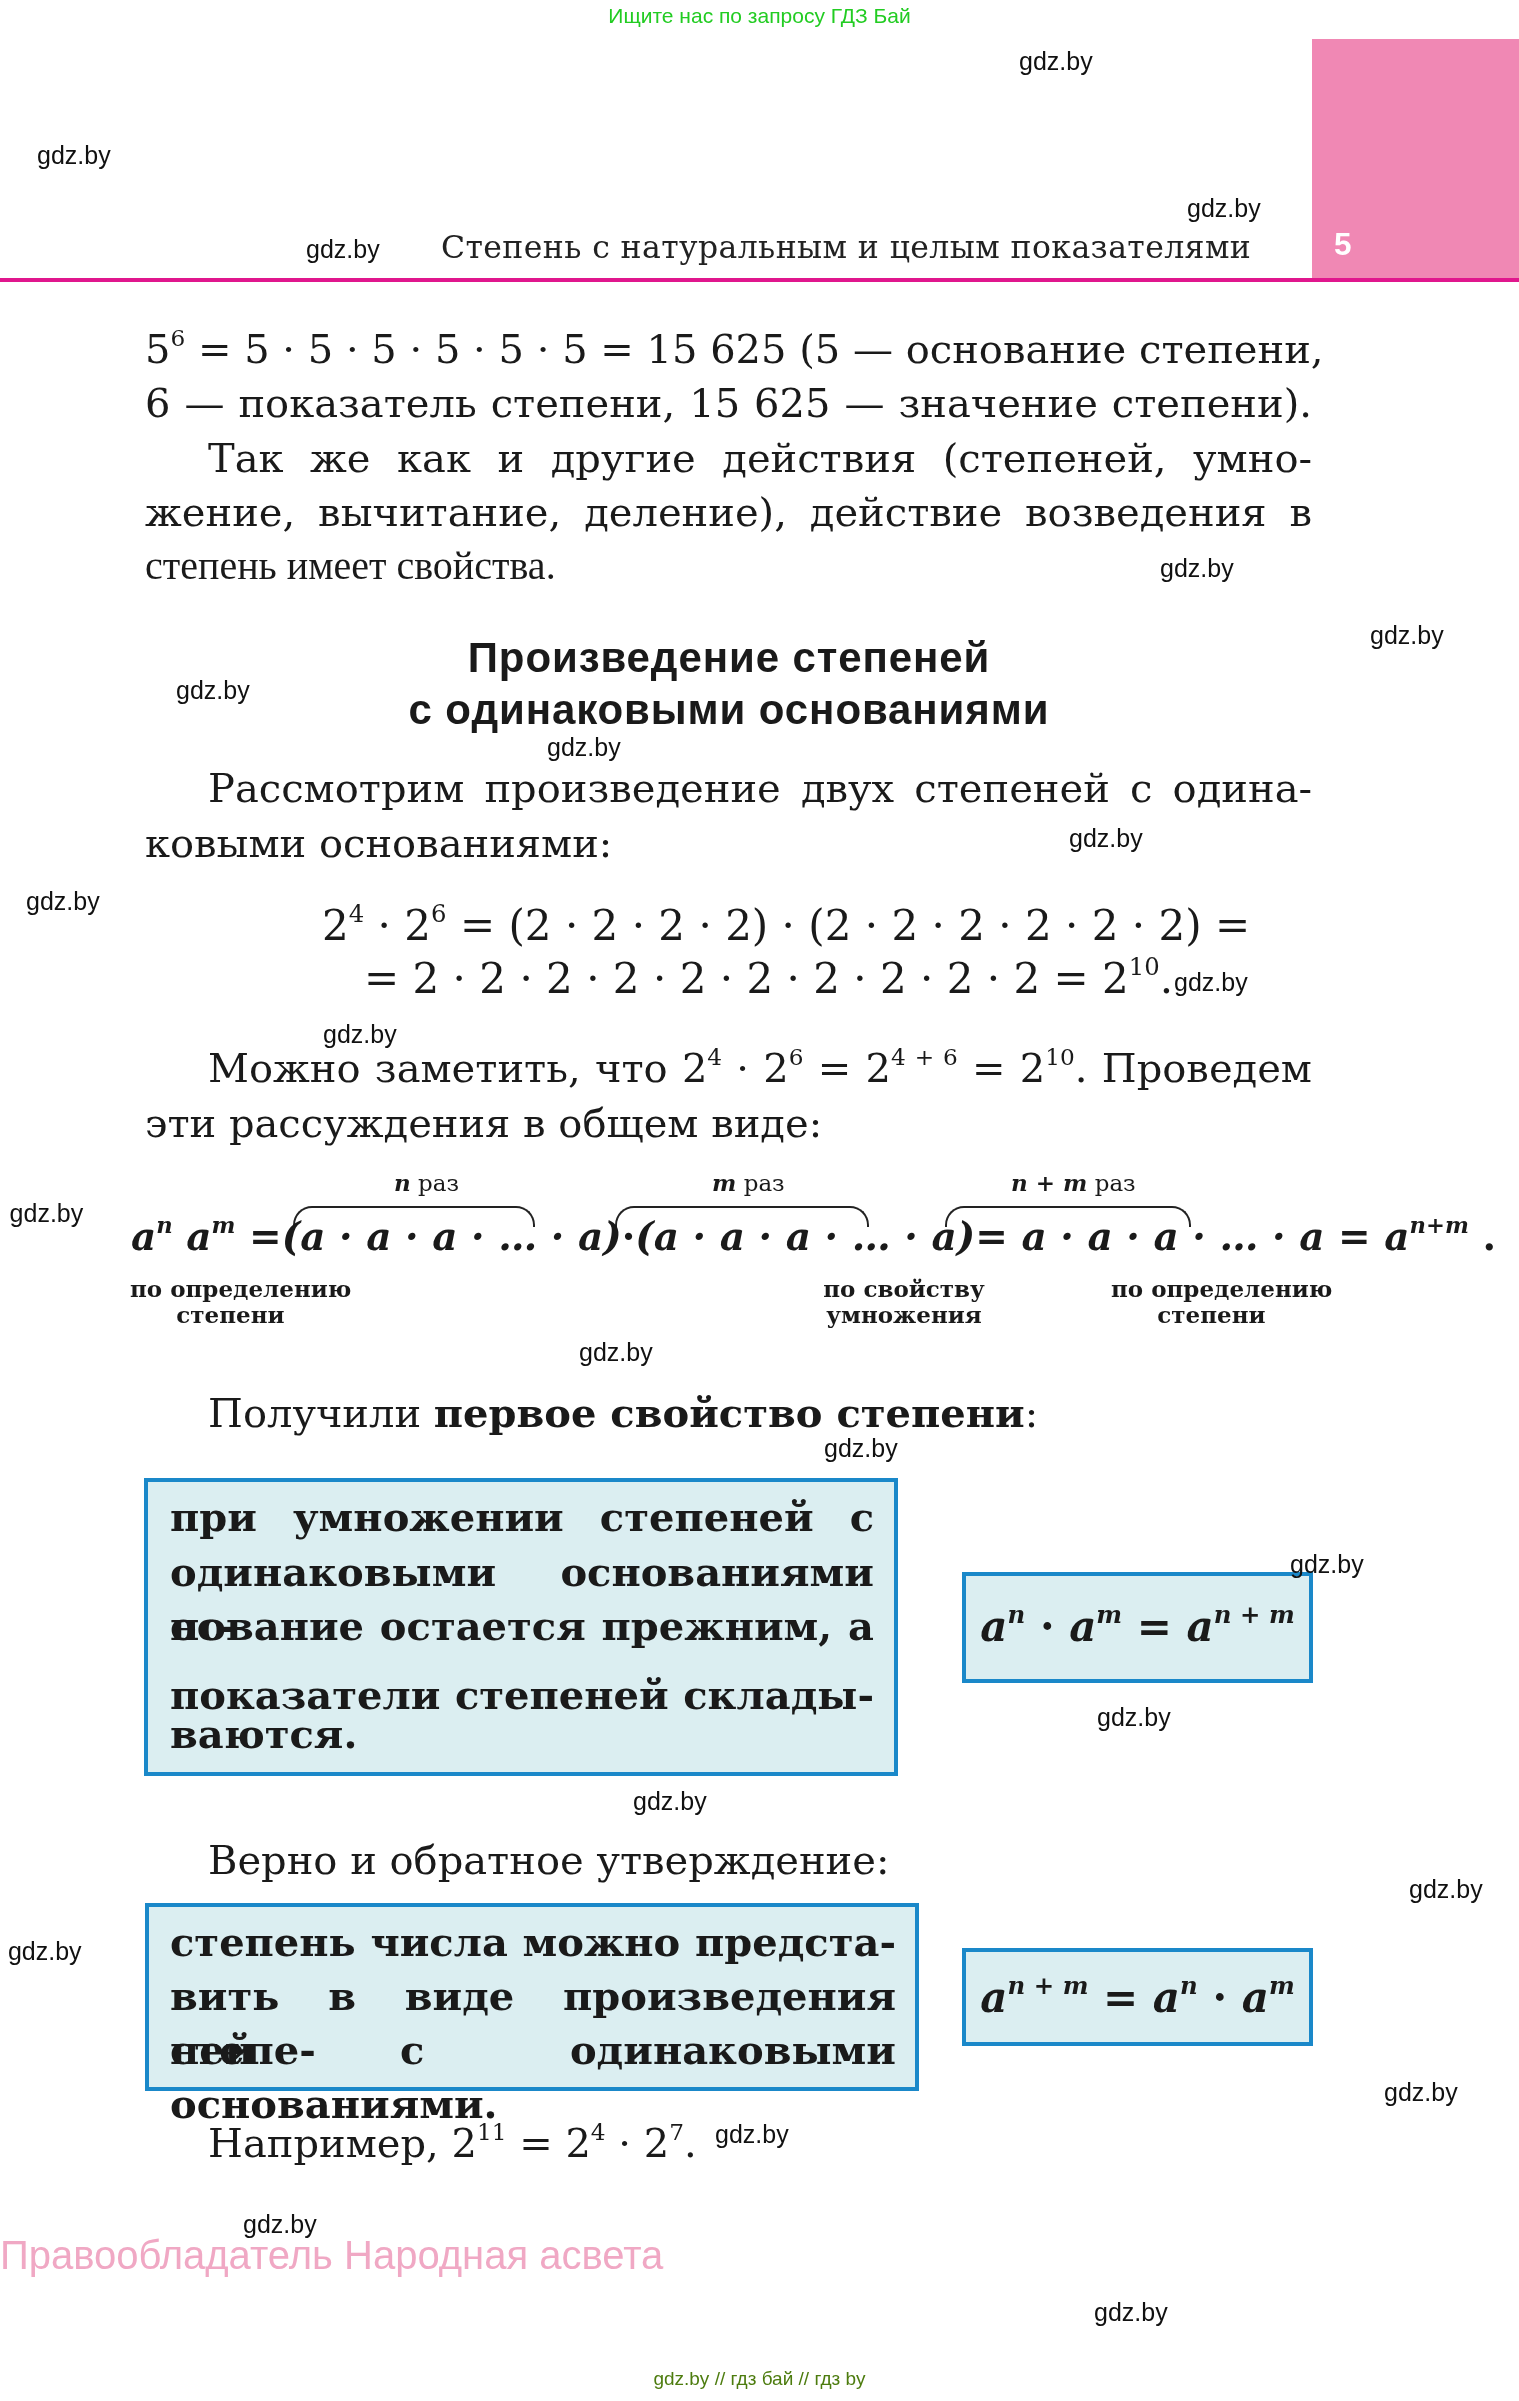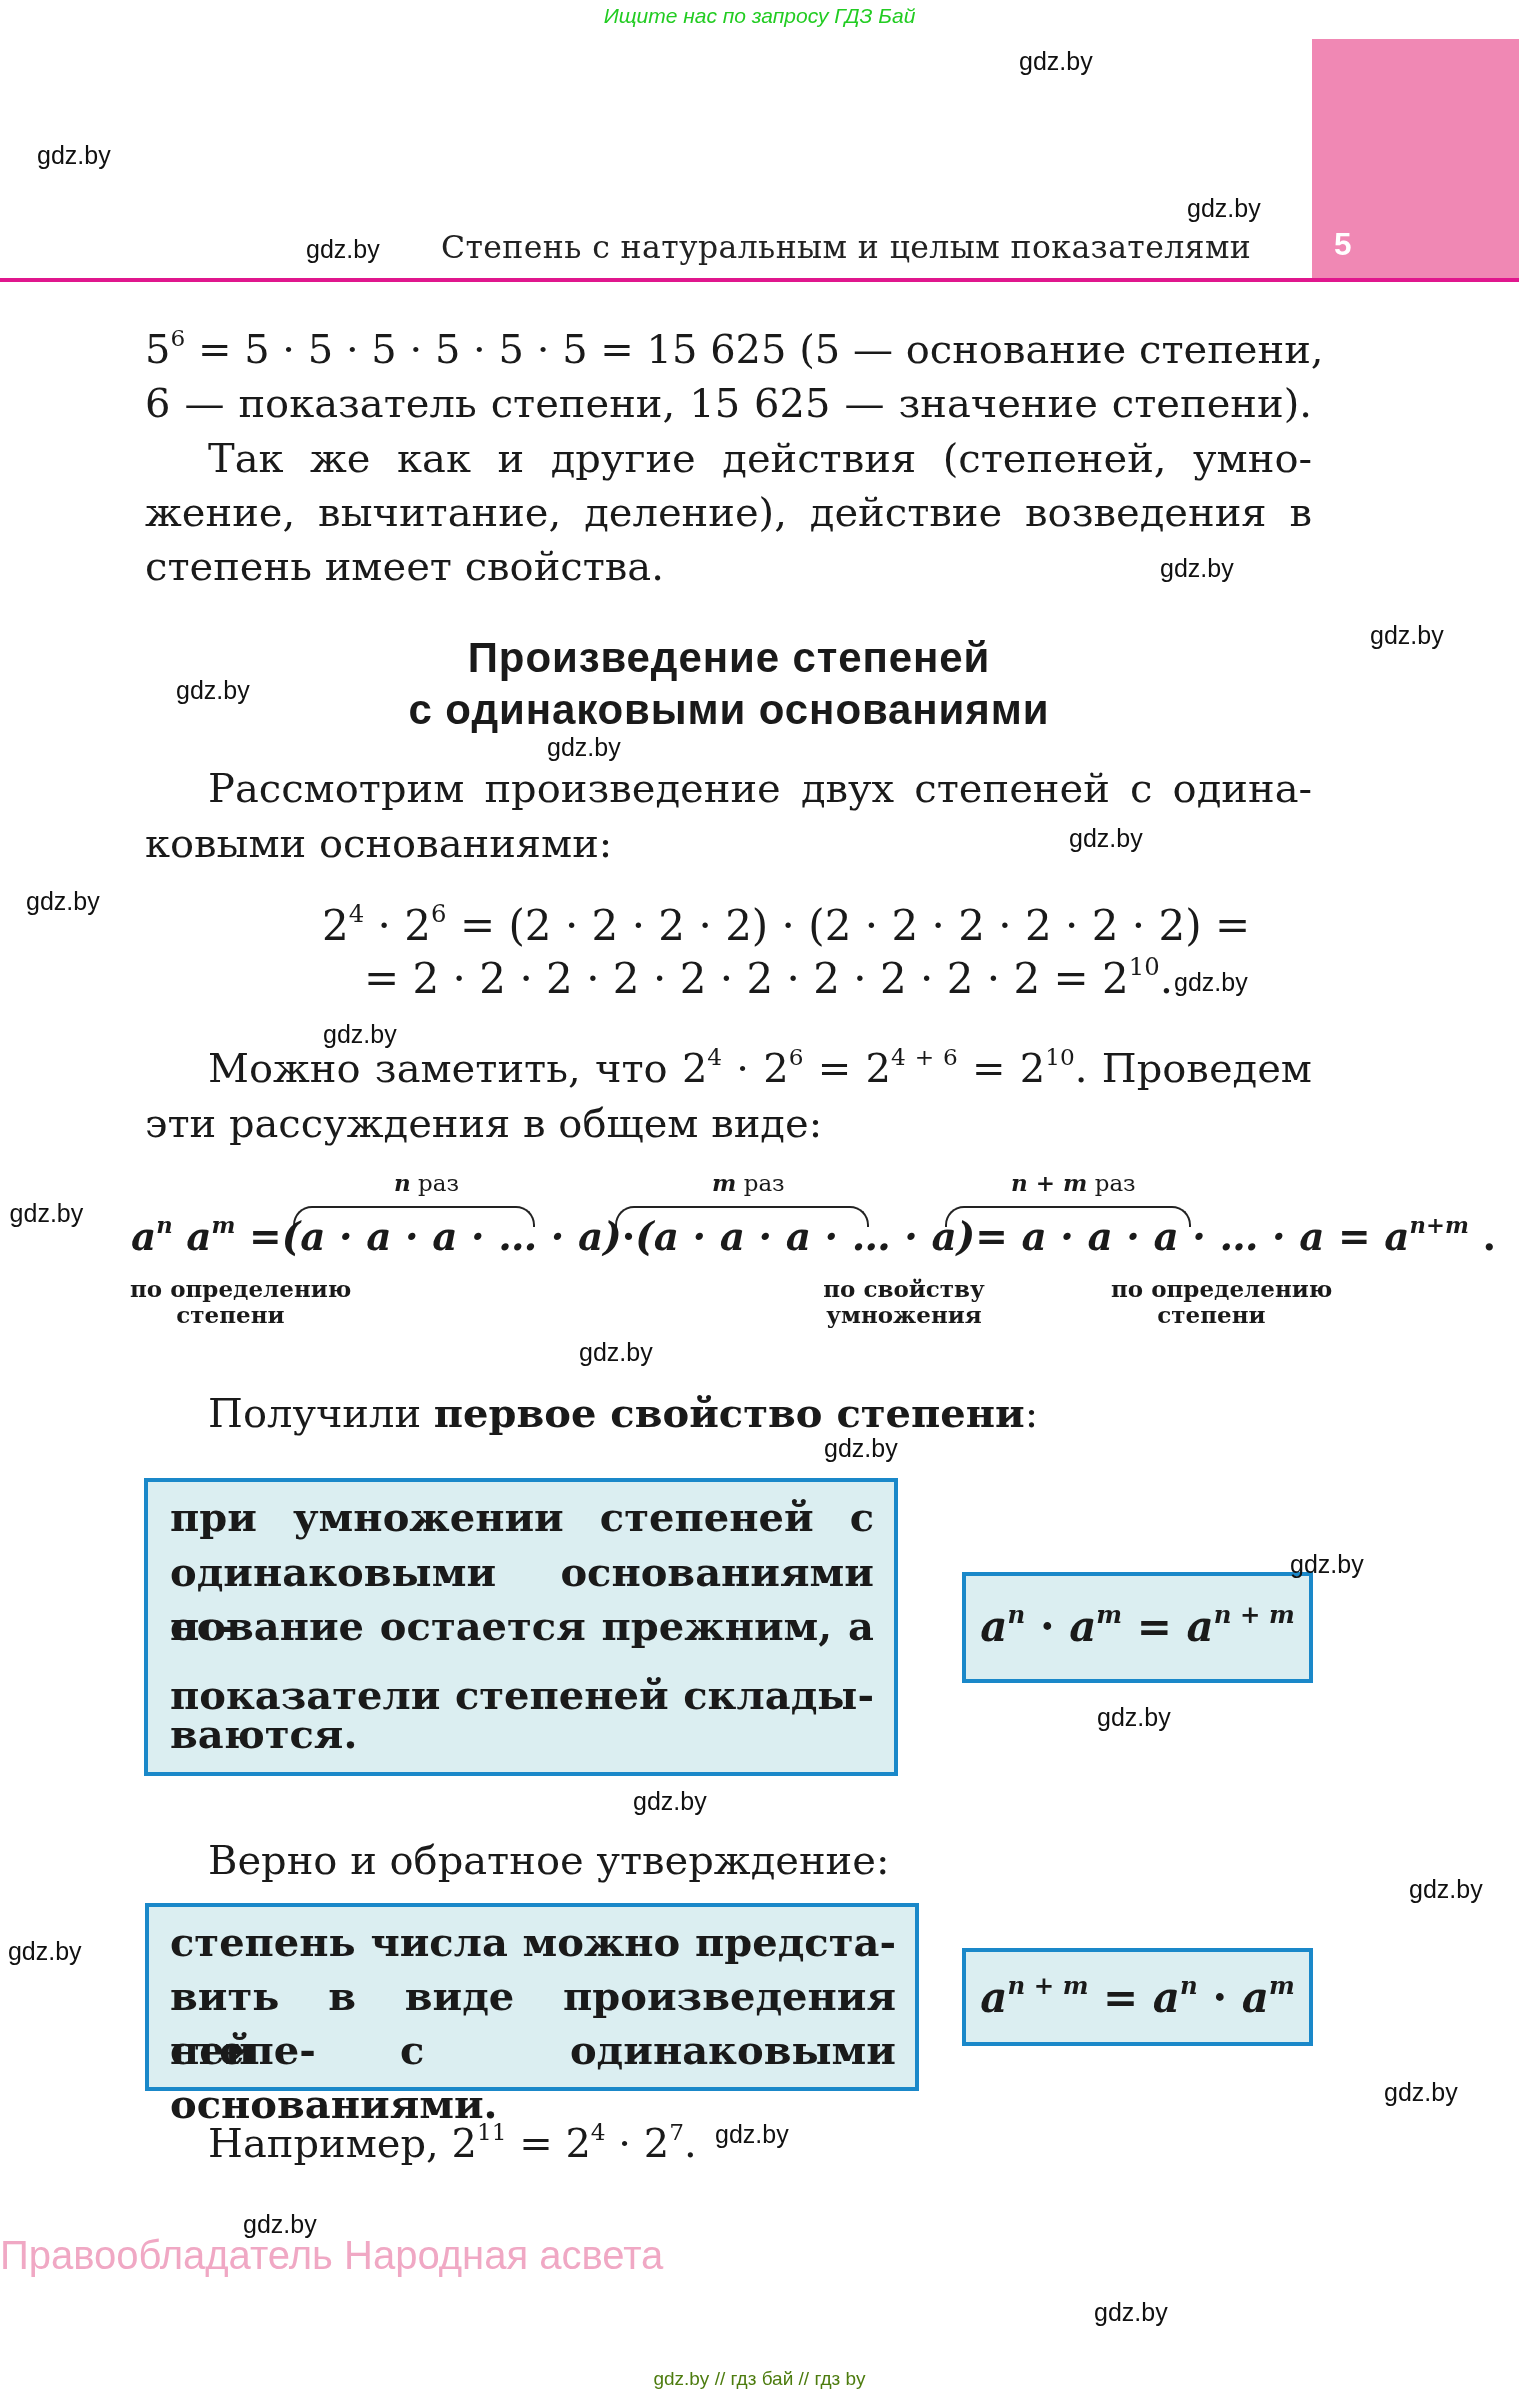--- a/index.html
+++ b/index.html
@@ -1,20 +1,20 @@
 <!DOCTYPE html>
 <html style="font-size:14px"><head>
 <meta charset="utf-8">
 <style>
   html, body { margin: 0; padding: 0; background: #ffffff; }
   body { width: 1519px; height: 2401px; position: relative; overflow: hidden;
          font-family: "DejaVu Serif", "Liberation Serif", serif; color: #1a1a1a; }
   .abs { position: absolute; white-space: nowrap; }
   .top-banner { left: 0; width: 1519px; top: 3.5px; text-align: center; font-family: "Liberation Sans", sans-serif;
-                font-size: 21px; color: #22cc22; font-style: italic; }
+                font-size: 21px; color: #22cc22; }
   .pink-band { left: 1312px; top: 39px; width: 207px; height: 242px; background: #f088b4; }
   .page-num { left: 1334px; top: 226px; font-family: "Liberation Sans", sans-serif; font-weight: bold; font-size: 31.5px; color: #ffffff; }
   .header-rule { left: 0; top: 278px; width: 1519px; height: 4.4px; background: #e0178d; }
   .running-head { left: 441px; top: 229px; font-size: 31.5px; letter-spacing: 0.4px; color: #222; }
   .wm { font-family: "Liberation Sans", sans-serif; font-size: 25px; color: #111; }
   .body-line { left: 145px; width: 1167px; font-size: 40px; line-height: 54px; color: #1a1a1a; }
   .justify { text-align: justify; text-align-last: justify; }
   .indent { padding-left: 63px; box-sizing: border-box; }
   .heading { left: 0; width: 1458px; text-align: center; font-family: "Liberation Sans", sans-serif;
              font-weight: bold; font-size: 42px; letter-spacing: 0.9px; color: #1a1a1a; }
@@ -39,21 +39,21 @@
 
 <div class="abs pink-band"></div>
 <div class="abs page-num">5</div>
 <div class="abs running-head">Степень с натуральным и целым показателями</div>
 <div class="abs header-rule"></div>
 
 <div class="abs body-line justify" style="top:322px;"><span>5</span><sup>6</sup><span> = 5 · 5 · 5 · 5 · 5 · 5 = 15 625 (5 — основание степени,</span></div>
 <div class="abs body-line justify" style="top:376px;">6 — показатель степени, 15 625 — значение степени).</div>
 <div class="abs body-line justify indent" style="top:431px;">Так же как и другие действия (степеней, умно-</div>
 <div class="abs body-line justify" style="top:485px;">жение, вычитание, деление), действие возведения в</div>
-<div class="abs body-line" style="top:539px;">степень имеет свойства.</div>
+<div class="abs body-line" style="top:539px;font-family:Liberation Serif, serif;">степень имеет свойства.</div>
 
 <div class="abs heading" style="top:634px;">Произведение степеней</div>
 <div class="abs heading" style="top:686px;">с одинаковыми основаниями</div>
 
 <div class="abs body-line justify indent" style="top:761px;">Рассмотрим произведение двух степеней с одина-</div>
 <div class="abs body-line" style="top:816px;">ковыми основаниями:</div>
 
 <div class="abs eq" style="left:322px; top:901px;">
   <span>2</span><sup>4</sup><span> · </span><span>2</span><sup>6</sup><span> = (2 · 2 · 2 · 2) · (2 · 2 · 2 · 2 · 2 · 2) =</span>
 </div>

